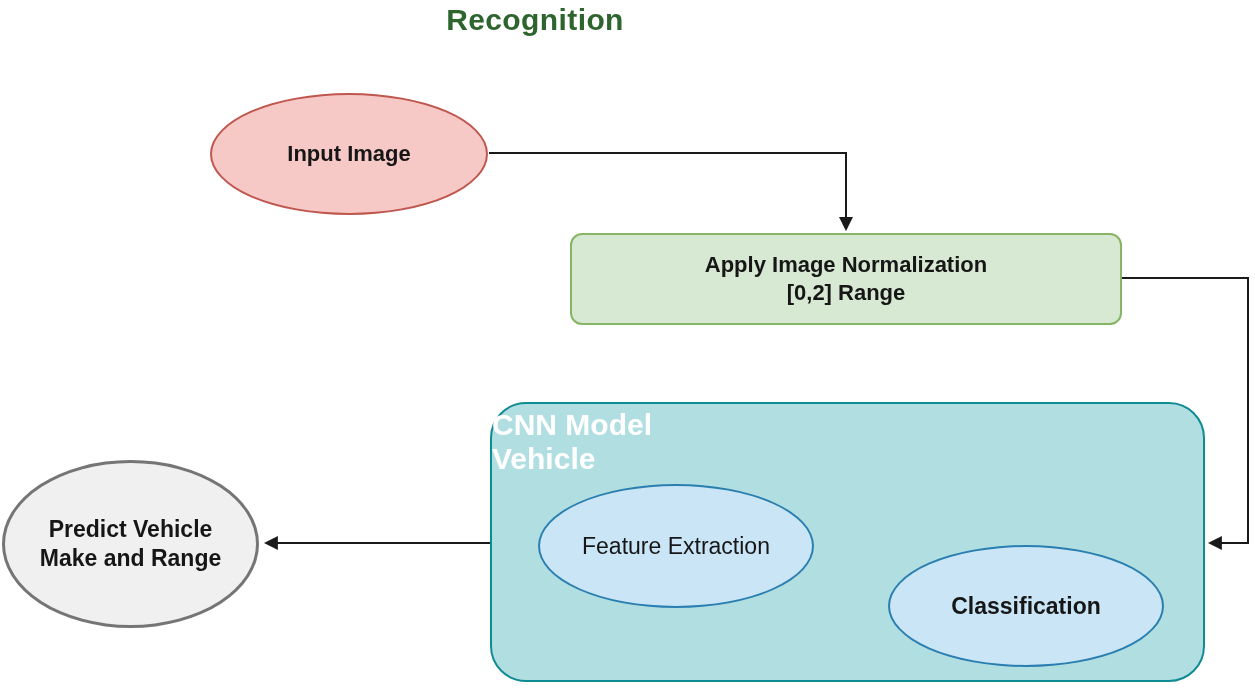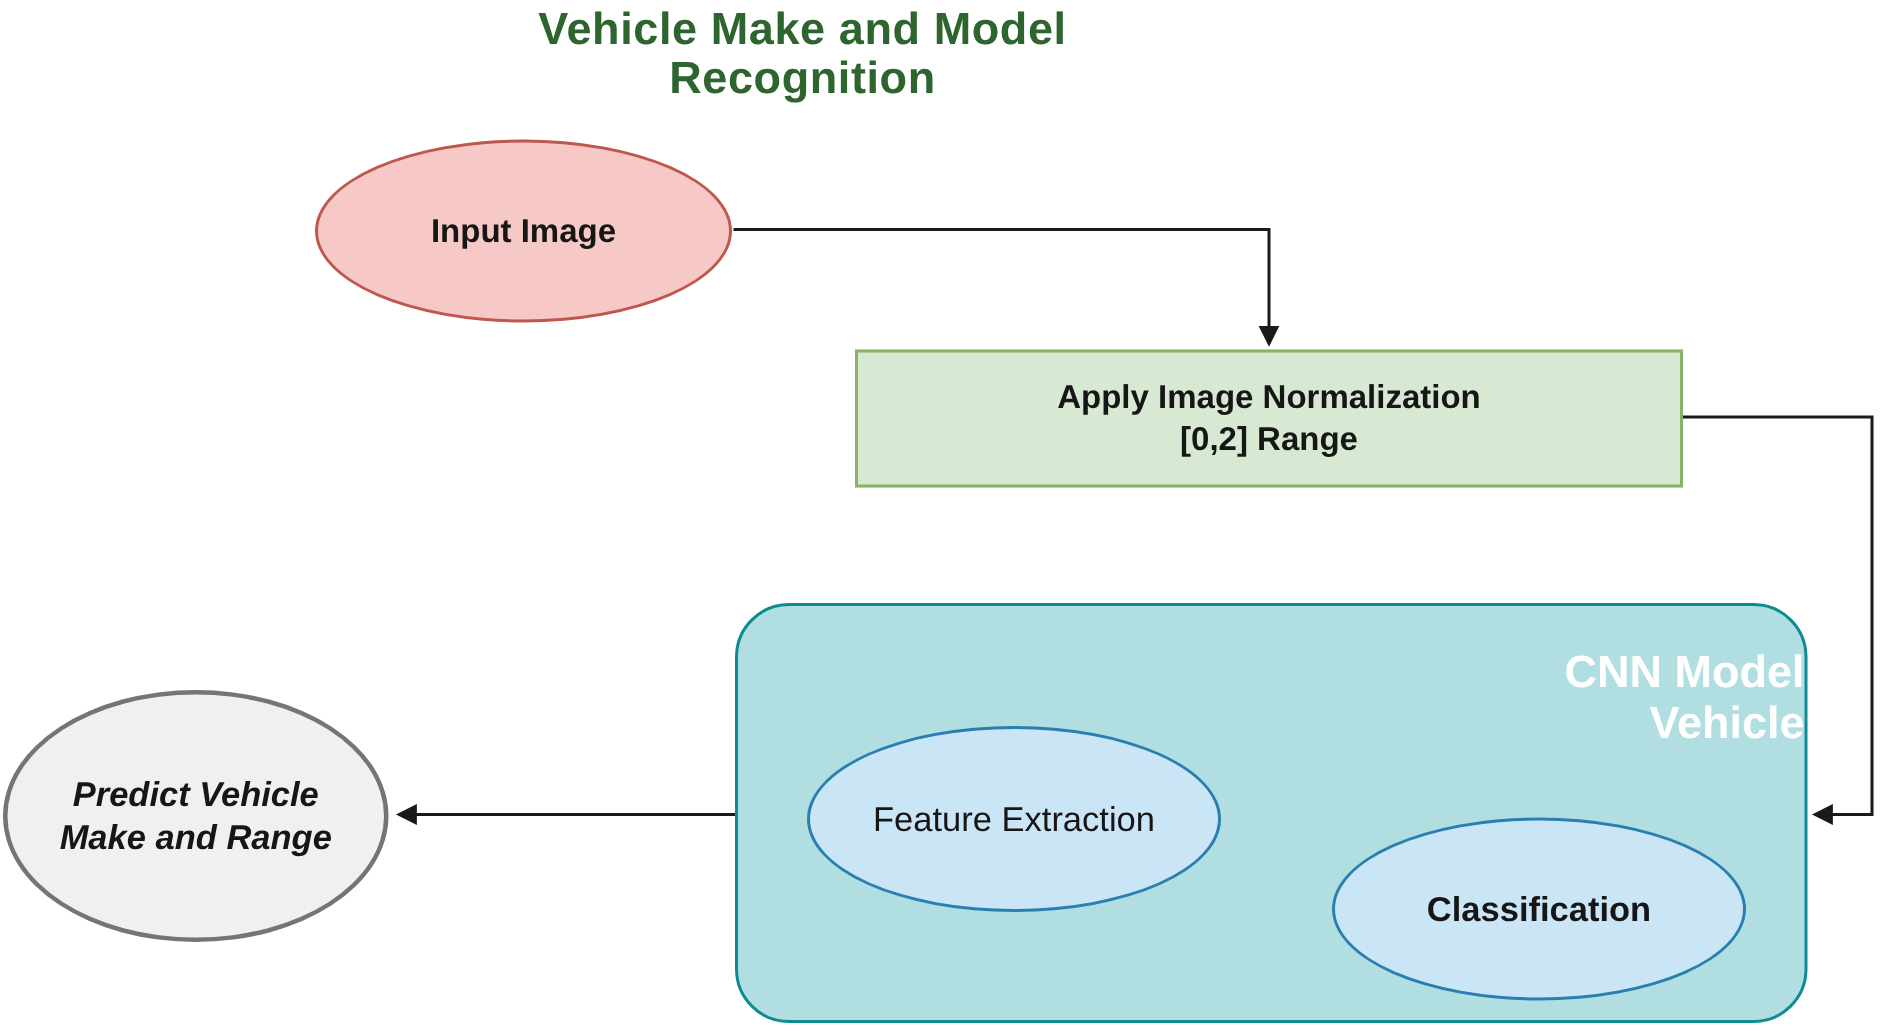--- a/index.html
+++ b/index.html
@@ -61,35 +61,35 @@
     left: 210px; top: 93px; width: 278px; height: 122px;
     background: var(--pink-fill, #f6c9c7);
     border: 2px solid var(--pink-border, #c0574f);
     font-size: 22px; font-weight: bold; line-height: 28px; text-align: center;
   }
 
   .node-normalization {
     left: 570px; top: 233px; width: 552px; height: 92px;
     background: var(--green-fill, #d7e9d2);
     border: 2px solid var(--green-border, #86b565);
-    border-radius: 0;
+    border-radius: 12px;
     font-size: 22px; font-weight: bold; line-height: 28px;
   }
 
   .node-cnn-training {
     position: absolute;
     left: 490px; top: 402px; width: 715px; height: 280px;
     background: var(--teal-fill, #b1dfe1);
     border: 2px solid var(--teal-border, #0f8b94);
     border-radius: 36px;
   }
   .cnn-title {
     position: absolute;
-    left: 0; top: 28px; width: 100%;
-    text-align: right;
+    left: 0; top: 4px; width: 100%;
+    text-align: left;
     color: var(--white-text, #ffffff);
     font-size: 30px; font-weight: bold; line-height: 34px;
   }
 
   .node-feature-extraction {
     left: 538px; top: 484px; width: 276px; height: 124px;
     background: var(--blue-fill, #c9e5f6);
     border: 2px solid var(--blue-border, #2b7fb0);
     font-size: 23px; font-weight: 400;
   }
@@ -98,41 +98,40 @@
     left: 888px; top: 545px; width: 276px; height: 122px;
     background: var(--blue-fill, #c9e5f6);
     border: 2px solid var(--blue-border, #2b7fb0);
     font-size: 23px; font-weight: 700;
   }
 
   .node-predict {
     left: 2px; top: 460px; width: 257px; height: 168px;
     background: var(--grey-fill, #f0f0f0);
     border: 3px solid var(--grey-border, #757575);
-    font-size: 23px; font-weight: bold; line-height: 29px; font-style: italic;
+    font-size: 23px; font-weight: bold; line-height: 29px;
   }
 </style>
 </head>
 <body>
 
 <div class="stage">
 
   <svg class="arrows" viewBox="0 0 1255 689" xmlns="http://www.w3.org/2000/svg">
     <defs>
       <marker id="arr" viewBox="0 0 10 10" refX="8.5" refY="5" markerWidth="7" markerHeight="7" orient="auto">
         <path d="M0 0 L10 5 L0 10 z"></path>
       </marker>
     </defs>
     <path class="edge" d="M489 153 H846 V229" marker-end="url(#arr)"></path>
     <path class="edge" d="M1122 278 H1248 V543 H1210" marker-end="url(#arr)"></path>
     <path class="edge" d="M490 543 H266" marker-end="url(#arr)"></path>
   </svg>
 
   <div class="diagram-title">
-    <div>Vehicle Make and Model</div>
     <div>Recognition</div>
   </div>
 
   <div class="node ellipse node-input-image">
     <div>Input Image</div>
   </div>
 
   <div class="node node-normalization">
     <div>Apply Image Normalization</div>
     <div>[0,2] Range</div>

